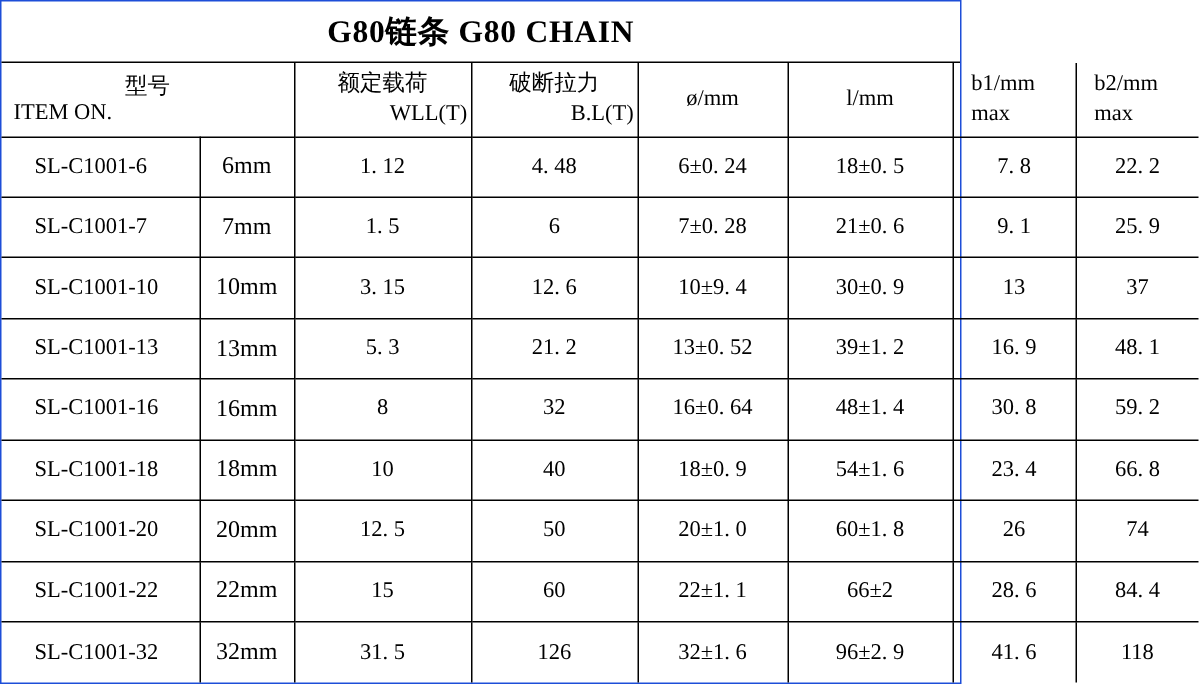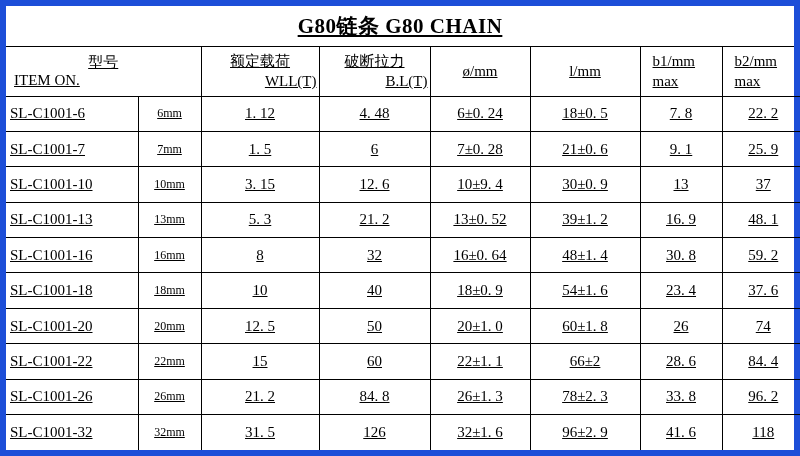--- a/index.html
+++ b/index.html
@@ -8,27 +8,26 @@
     background: #ffffff;
   }
   body {
     width: 800px;
     height: 456px;
     font-family: "Liberation Serif", serif;
     color: #000000;
     overflow: hidden;
   }
   .sheet {
-    width: 800px;
+    width: 641px;
     height: 456px;
     box-sizing: border-box;
-    border: 6px solid #1d4ed8;
+    border: 1px solid #1d4ed8;
     display: flex;
     flex-direction: column;
-    text-decoration: underline;
   }
   .title-bar {
     height: 40px;
     flex: 0 0 40px;
     border-bottom: 1px solid #000000;
     display: flex;
     align-items: center;
     justify-content: center;
   }
   .title-text {
@@ -88,23 +87,23 @@
     text-align: center;
     vertical-align: middle;
     padding: 0 2px;
     box-sizing: border-box;
     white-space: nowrap;
   }
   tbody td:last-child { border-right: none; }
   tbody tr:last-child td { border-bottom: none; }
   td.model {
     text-align: left;
-    padding-left: 4px;
-  }
-  .sub { font-size: 12px; }
+    padding-left: 22px;
+  }
+  .sub { font-size: 16px; }
 </style>
 </head>
 <body>
 
 <div class="sheet">
 
   <div class="title-bar">
     <div class="title-text">G80链条 G80 CHAIN</div>
   </div>
 
@@ -215,21 +214,21 @@
           <td>59. 2</td>
         </tr>
         <tr>
           <td class="model">SL-C1001-18</td>
           <td class="sub">18mm</td>
           <td>10</td>
           <td>40</td>
           <td>18±0. 9</td>
           <td>54±1. 6</td>
           <td>23. 4</td>
-          <td>37. 6</td>
+          <td>66. 8</td>
         </tr>
         <tr>
           <td class="model">SL-C1001-20</td>
           <td class="sub">20mm</td>
           <td>12. 5</td>
           <td>50</td>
           <td>20±1. 0</td>
           <td>60±1. 8</td>
           <td>26</td>
           <td>74</td>
@@ -238,30 +237,20 @@
           <td class="model">SL-C1001-22</td>
           <td class="sub">22mm</td>
           <td>15</td>
           <td>60</td>
           <td>22±1. 1</td>
           <td>66±2</td>
           <td>28. 6</td>
           <td>84. 4</td>
         </tr>
         <tr>
-          <td class="model">SL-C1001-26</td>
-          <td class="sub">26mm</td>
-          <td>21. 2</td>
-          <td>84. 8</td>
-          <td>26±1. 3</td>
-          <td>78±2. 3</td>
-          <td>33. 8</td>
-          <td>96. 2</td>
-        </tr>
-        <tr>
           <td class="model">SL-C1001-32</td>
           <td class="sub">32mm</td>
           <td>31. 5</td>
           <td>126</td>
           <td>32±1. 6</td>
           <td>96±2. 9</td>
           <td>41. 6</td>
           <td>118</td>
         </tr>
       </tbody>

